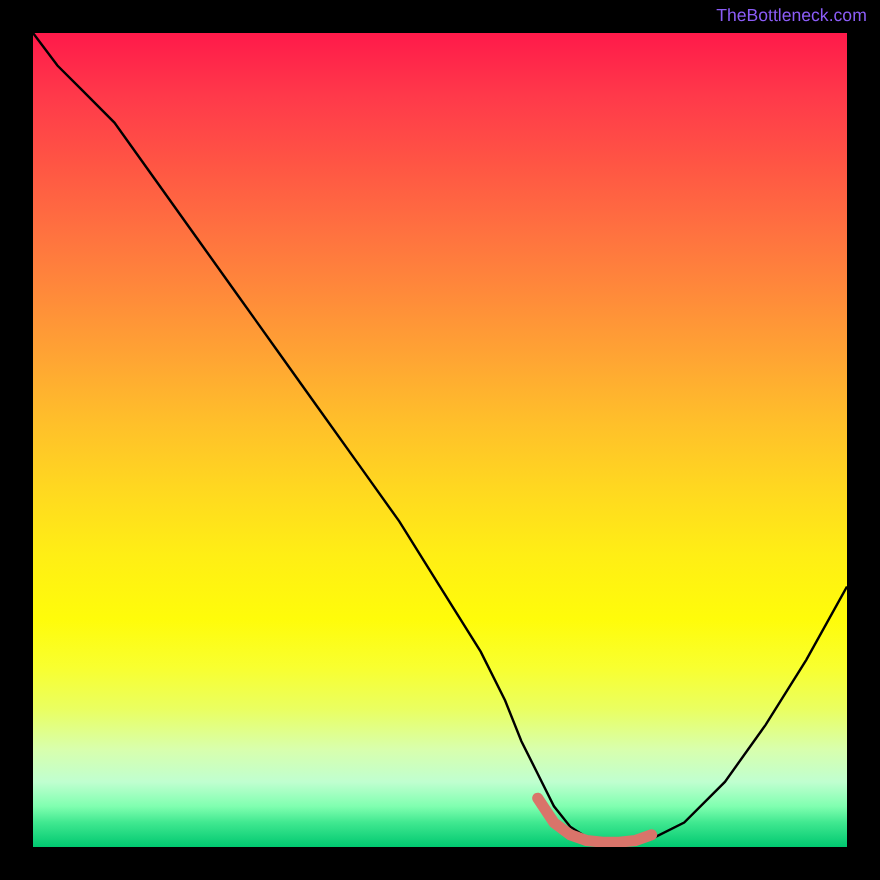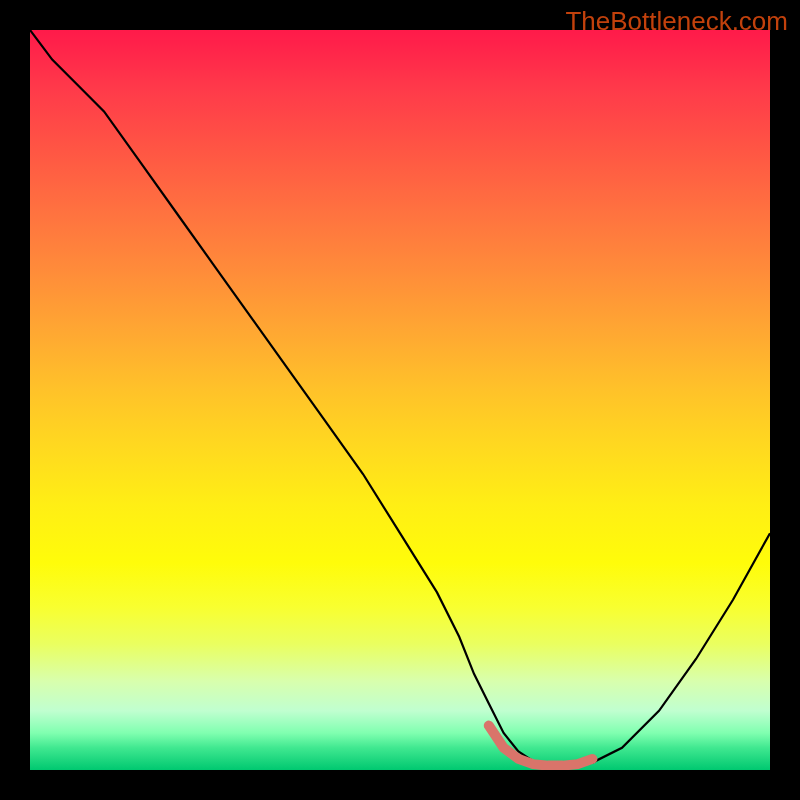--- a/index.html
+++ b/index.html
@@ -7,22 +7,22 @@
     width: 800px;
     height: 800px;
     background: #000;
     position: relative;
     font-family: Arial, sans-serif;
   }
   .watermark {
     position: absolute;
     top: 6px;
     right: 12px;
-    color: #c2410c;
-    font-size: 26px;
+    color: #8b5cf6;
+    font-size: 16px;
     font-weight: 500;
     z-index: 10;
   }
   .plot-area {
     position: absolute;
     left: 30px;
     top: 30px;
     width: 740px;
     height: 740px;
     overflow: hidden;

